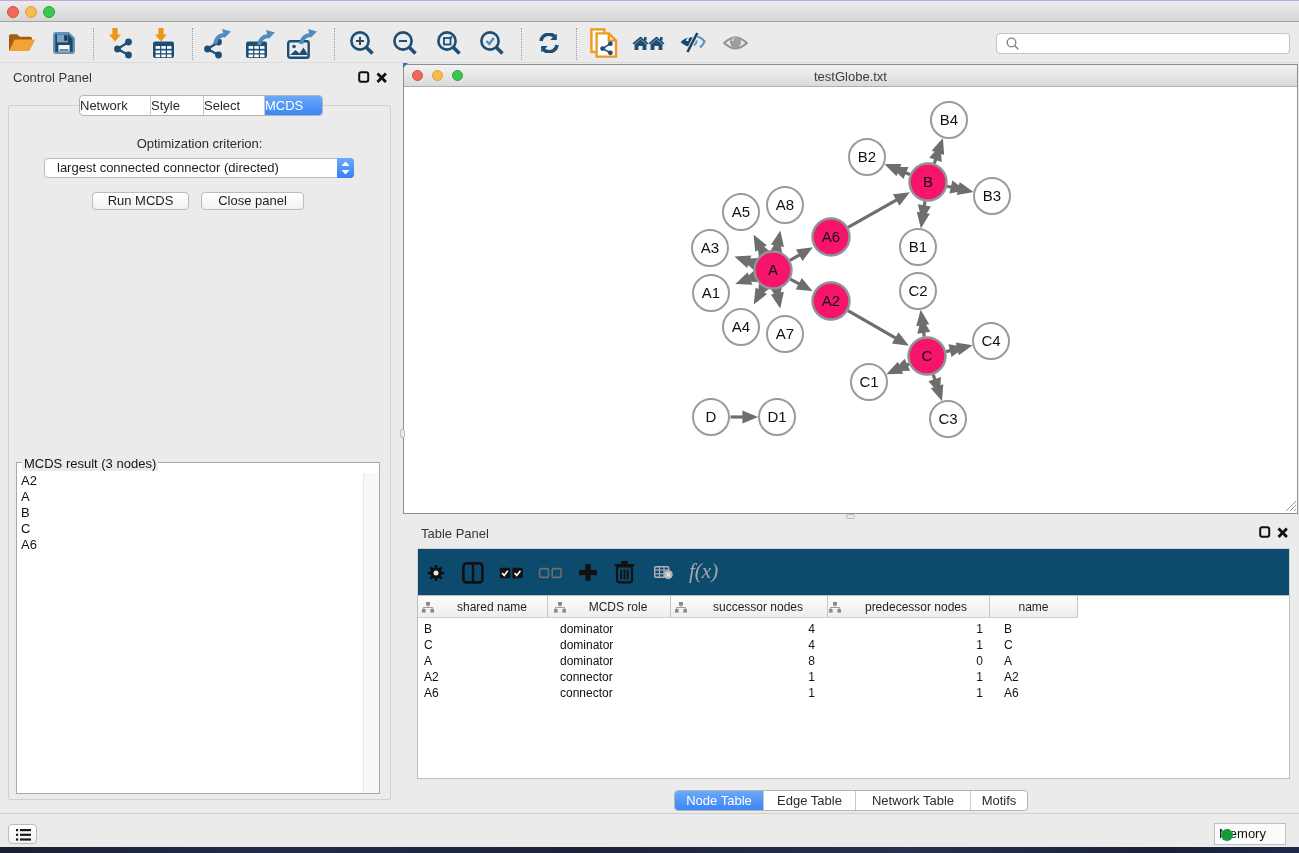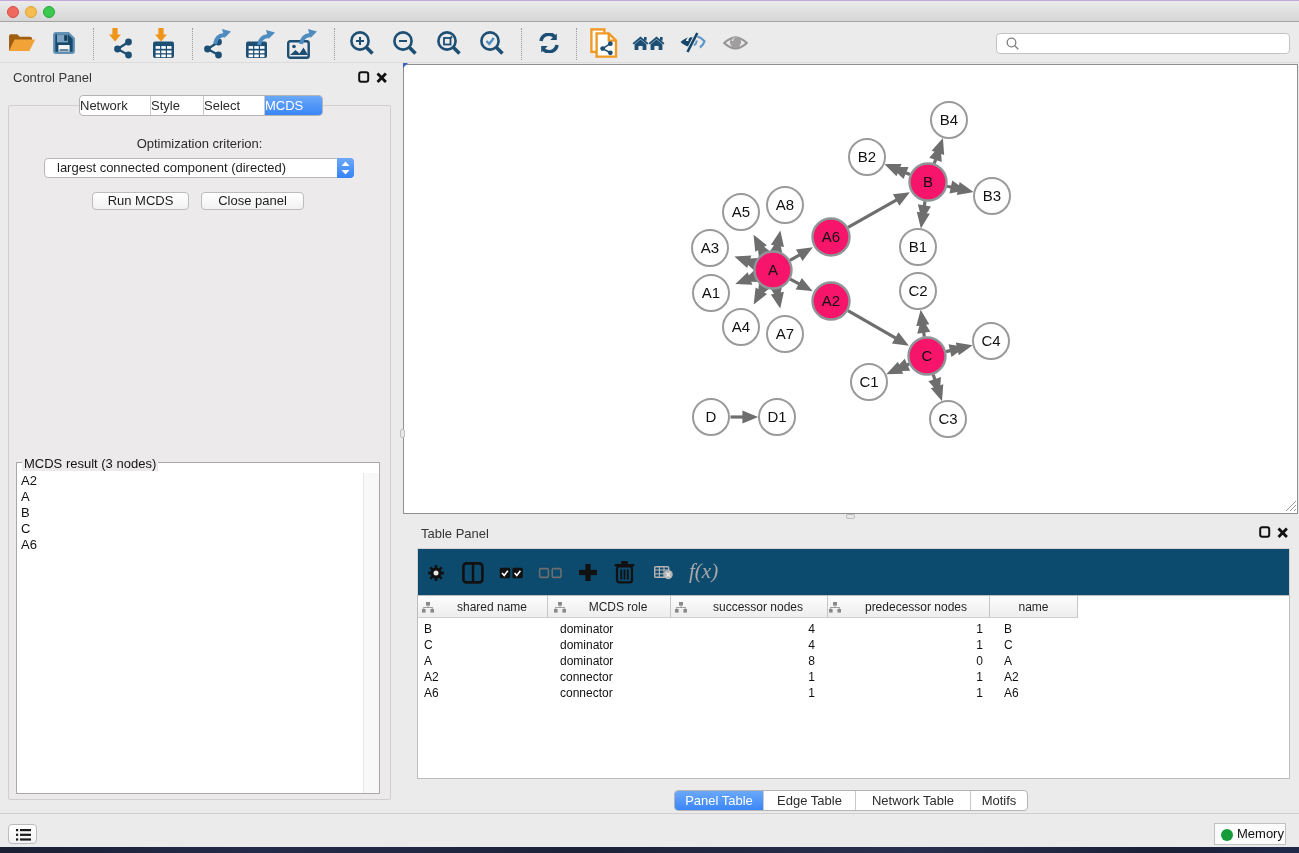--- a/index.html
+++ b/index.html
@@ -25,21 +25,21 @@
 .btn{background:linear-gradient(#ffffff,#f3f2f2);border:1px solid #bcbcbc;border-radius:4px;font-size:13px;color:#1d1d1d;text-align:center}
 #btn-run{left:92px;top:192px;width:97px;height:18px;line-height:16px}
 #btn-close{left:201px;top:192px;width:103px;height:18px;line-height:16px}
 #fieldset{left:16px;top:462px;width:364px;height:332px;border:1px solid #a9a9a9;background:#fff}
 #fs-legend{left:22px;top:456px;background:#eceaea;font-size:13px;color:#141414;padding:0 2px}
 #fs-list{left:21px;top:473px;font-size:13px;color:#111;line-height:16px}
 #fs-scroll{left:363px;top:473px;width:16px;height:320px;background:#f8f8f8;border-left:1px solid #e8e8e8}
 
 #statusline{left:0;top:813px;width:1299px;height:1px;background:#d0cfcf}
 #btn-list{left:8px;top:824px;width:29px;height:20px}
-#memory{left:1214px;top:823px;width:72px;height:22px;background:#fbfbfb;border:1px solid #c0c0c0;font-size:13px;color:#111;padding-left:22px;line-height:20px}
+#memory{left:1214px;top:823px;width:72px;height:22px;background:#fbfbfb;border:1px solid #c0c0c0;font-size:13px;color:#111;padding-left:4px;line-height:20px}
 #navybar{left:0;top:847px;width:1299px;height:6px;background:linear-gradient(90deg,#1a1f33,#232b4a 20%,#1c2238 45%,#28304f 70%,#1a2036 90%,#20284a)}
 
 #netwin{left:403px;top:64px;width:895px;height:450px;background:#fff;border:1px solid #8f8f8f}
 #net-tb{position:absolute;left:0;top:0;width:100%;height:22px;background:linear-gradient(#f2f2f2,#dadada);border-bottom:1px solid #b0b0b0}
 #net-tb .tl{position:absolute;top:5px;width:11px;height:11px;border-radius:50%}
 #net-tb .t{position:absolute;top:4px;width:100%;text-align:center;font-size:13px;color:#3c3c3c}
 
 #tp-title{left:421px;top:526px;font-size:13px;color:#363636}
 #tp-toolbar{left:417px;top:548px;width:873px;height:47px;background:#0c4a6e;border:1px solid #d4d1d1;border-bottom:none}
 #tp-table{left:417px;top:595px;width:873px;height:184px;background:#fff;border:1px solid #bdbdbd}
@@ -230,21 +230,21 @@
     <path d="M20.5 1.6 l3.2 3.2 3.2-3.2 2 2 -3.2 3.2 3.2 3.2 -2 2 -3.2-3.2 -3.2 3.2 -2-2 3.2-3.2 -3.2-3.2 z" fill="#111"></path>
   </svg>
 <div class="abs" id="cp-box"></div>
 <div class="abs" id="cp-tabs">
   <div style="width:71px">Network</div>
   <div style="width:53px">Style</div>
   <div style="width:61px">Select</div>
   <div class="sel" style="width:57px">MCDS</div>
 </div>
 <div class="abs" id="opt-label">Optimization criterion:</div>
-<div class="abs" id="dropdown">largest connected component (directed)</div>
+<div class="abs" id="dropdown">largest connected connector (directed)</div>
 <div class="abs" id="dd-step"><svg width="17" height="20" viewBox="0 0 17 20">
       <path d="M4.5 8 L8.5 3.6 L12.5 8z" fill="#fff"></path>
       <path d="M4.5 12 L8.5 16.4 L12.5 12z" fill="#fff"></path>
     </svg></div>
 <div class="abs btn" id="btn-run">Run MCDS</div>
 <div class="abs btn" id="btn-close">Close panel</div>
 <div class="abs" id="fieldset"></div>
 <div class="abs" id="fs-legend">MCDS result (3 nodes)</div>
 <div class="abs" id="fs-scroll"></div>
 <div class="abs" id="fs-list">A2<br>A<br>B<br>C<br>A6</div>
@@ -261,20 +261,26 @@
         <rect x="4" y="9.4" width="11" height="2.2"></rect>
       </g>
     </svg>
   </div>
 <div class="abs" id="memory"><svg width="14" height="14" viewBox="0 0 14 14" style="position:absolute;left:5px;top:4px">
       <circle cx="7" cy="7" r="6" fill="#149a38"></circle>
     </svg>Memory</div>
 <div class="abs" id="navybar"></div>
 
 <div class="abs" id="netwin">
+  <div id="net-tb">
+    <div class="tl" style="left:8px;background:#ee6a5f;border:1px solid #d94c40"></div>
+    <div class="tl" style="left:28px;background:#f5bd4f;border:1px solid #dfa231"></div>
+    <div class="tl" style="left:48px;background:#3cc84e;border:1px solid #24a93a"></div>
+    <div class="t">testGlobe.txt</div>
+  </div>
   <svg width="891" height="424" style="position:absolute;left:3px;top:23px" viewBox="0 0 891 424">
       <g stroke="#6e6e6e" stroke-width="3.2" fill="#6e6e6e">
         <polygon points="348.5,150.3 357.0,157.0 349.6,161.1"></polygon>
         <polygon points="352.1,156.8 360.6,163.6 353.3,167.6"></polygon>
         <line x1="356.6" y1="164.9" x2="355.5" y2="163.0"></line>
         <polygon points="372.6,146.5 374.9,157.1 366.6,155.6"></polygon>
         <polygon points="371.2,153.9 373.5,164.5 365.2,162.9"></polygon>
         <line x1="369.5" y1="162.8" x2="369.9" y2="160.8"></line>
         <polygon points="331.3,169.9 342.1,169.2 339.4,177.2"></polygon>
         <polygon points="338.4,172.4 349.2,171.7 346.5,179.6"></polygon>
@@ -503,21 +509,21 @@
     <div class="td" style="left:300px;top:74px;width:97px;text-align:right">1</div>
     <div class="td" style="left:460px;top:74px;width:105px;text-align:right">1</div>
     <div class="td" style="left:586px;top:74px">A2</div>
     <div class="td" style="left:6px;top:90px">A6</div>
     <div class="td" style="left:142px;top:90px">connector</div>
     <div class="td" style="left:300px;top:90px;width:97px;text-align:right">1</div>
     <div class="td" style="left:460px;top:90px;width:105px;text-align:right">1</div>
     <div class="td" style="left:586px;top:90px">A6</div>
   </div>
 <div class="abs" id="tp-tabs">
-  <div class="sel" style="width:89px">Panel Table</div>
+  <div class="sel" style="width:89px">Node Table</div>
   <div style="width:92px">Edge Table</div>
   <div style="width:115px">Network Table</div>
   <div style="width:56px">Motifs</div>
 </div>
 <div class="abs" style="left:846px;top:514px;width:9px;height:5px;background:#e8e8e8;border:1px solid #bdbdbd;border-radius:2px"></div>
 <div class="abs" style="left:400px;top:429px;width:5px;height:9px;background:#e8e8e8;border:1px solid #bdbdbd;border-radius:2px"></div>
 <svg class="abs" style="left:1286px;top:501px" width="10" height="10" viewBox="0 0 10 10">
     <g stroke="#9a9a9a" stroke-width="1">
       <line x1="0" y1="10" x2="10" y2="0"></line>
       <line x1="4" y1="10" x2="10" y2="4"></line>

